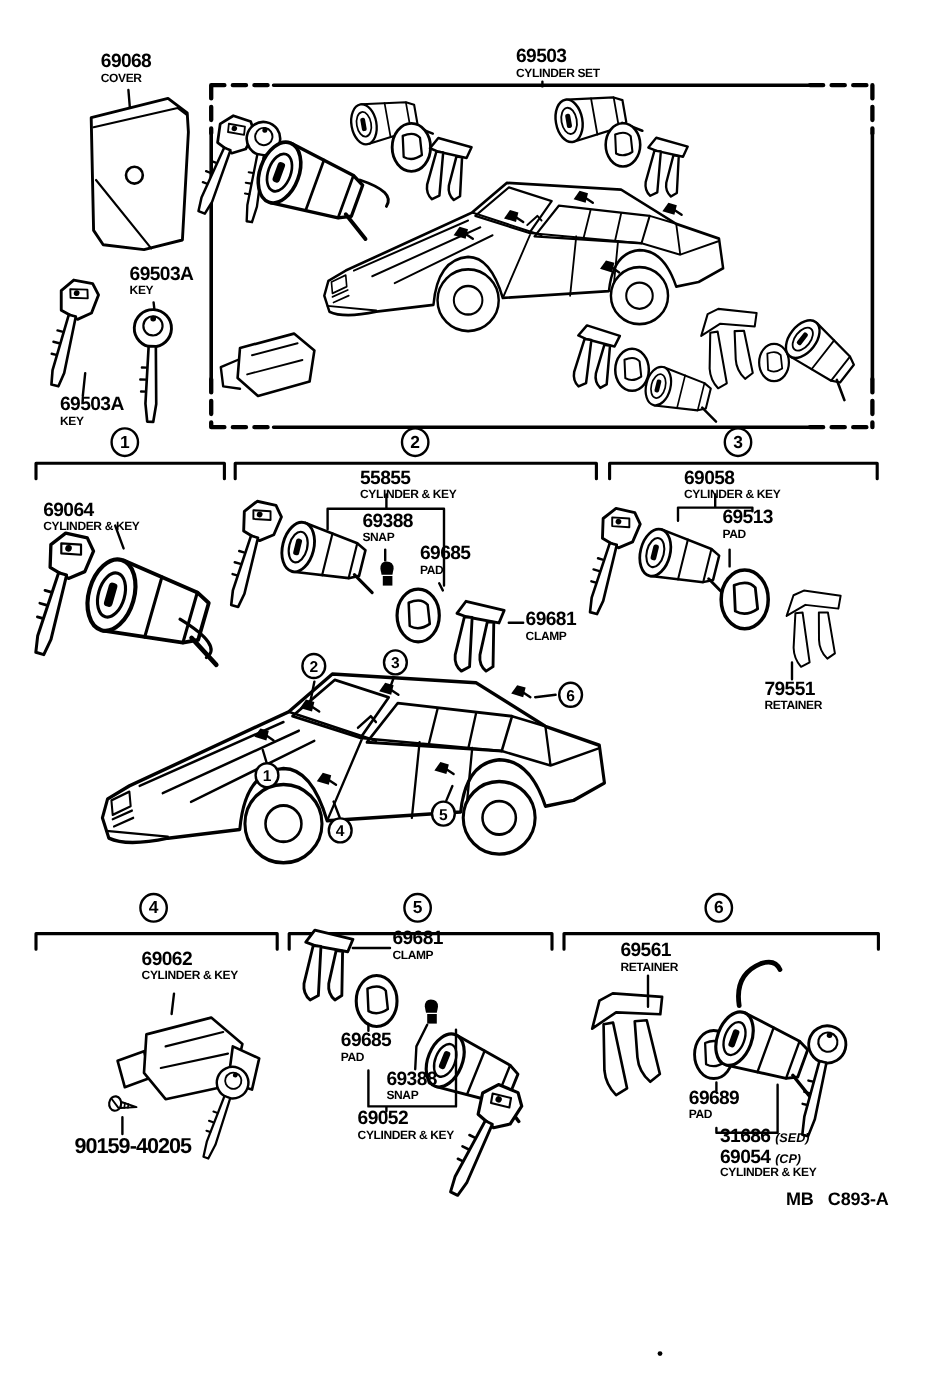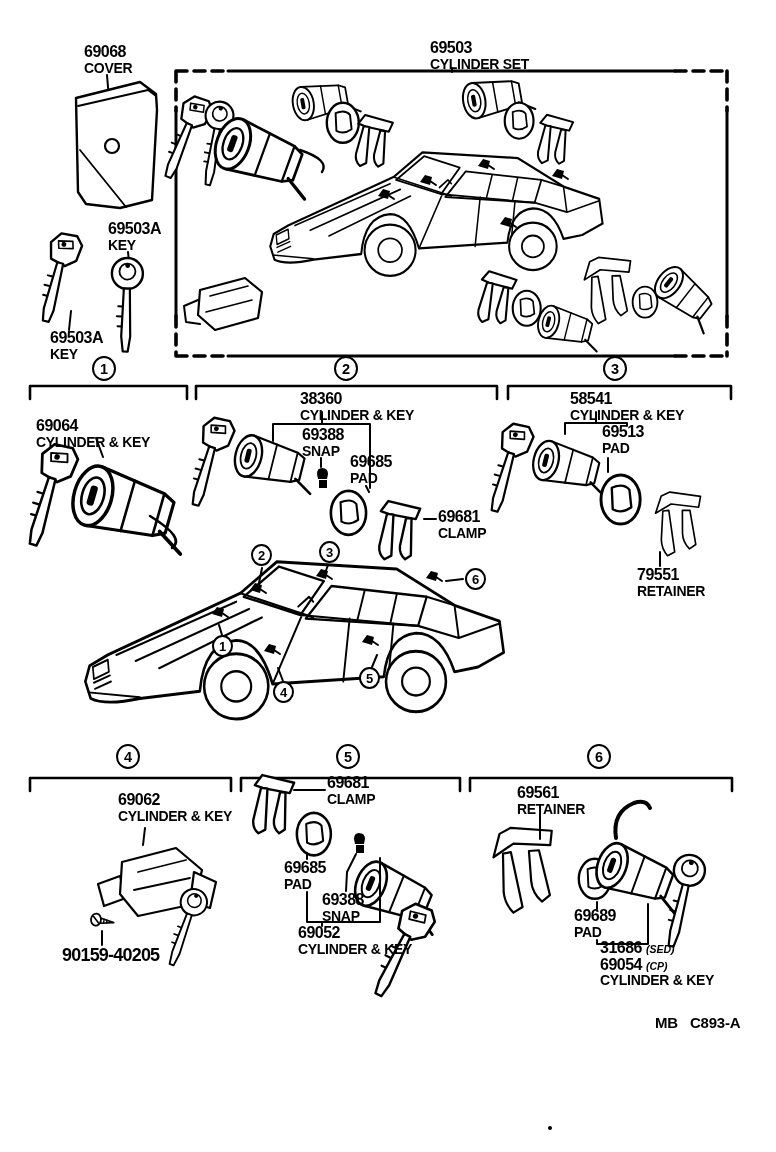--- a/index.html
+++ b/index.html
@@ -4,25 +4,25 @@
 <style>
   * { margin:0; padding:0; box-sizing:border-box; }
   html,body { background:#fff; }
   #canvas {
     position:relative; width:776px; height:1152px; background:#ffffff;
     font-family:"Liberation Sans", sans-serif; color:#000; overflow:hidden;
   }
   svg.art { position:absolute; left:0; top:0; }
   .lbl { position:absolute; font-weight:700; line-height:1.04; white-space:nowrap; }
   .lbl .num { font-size:16px; letter-spacing:-0.5px; }
-  .lbl .nm  { font-size:14px; letter-spacing:-0.3px; }
+  .lbl .nm  { font-size:10px; letter-spacing:-0.3px; }
   .lbl .numline { font-size:16px; letter-spacing:-0.5px; }
   .lbl .tag { font-size:10.5px; letter-spacing:0;font-style:italic; }
   .lbl.small .num { font-size:18px; letter-spacing:-0.8px; }
-  .code { position:absolute; font-weight:700; font-size:15px; letter-spacing:-0.2px; word-spacing:8px;margin-top:23px; }
+  .code { position:absolute; font-weight:700; font-size:15px; letter-spacing:-0.2px; word-spacing:8px; }
   .co {
     position:absolute; width:24px; height:25px; border:2.6px solid #000; border-radius:50%;
     background:#fff; display:flex; align-items:center; justify-content:center;
     font-weight:700; font-size:14.5px;
   }
   .co.sm { width:21px; height:22px; border-width:2.4px; font-size:13px; }
 </style>
 </head>
 <body>
 
@@ -257,38 +257,38 @@
     <div class="num">69503A</div>
     <div class="nm">KEY</div>
   </div>
 
   <div class="lbl" style="left:36px;top:418px">
     <div class="num">69064</div>
     <div class="nm">CYLINDER &amp; KEY</div>
   </div>
 
   <div class="lbl" style="left:300px;top:391px">
-    <div class="num">38360</div>
+    <div class="num">55855</div>
     <div class="nm">CYLINDER &amp; KEY</div>
   </div>
   <div class="lbl" style="left:302px;top:427px">
     <div class="num">69388</div>
     <div class="nm">SNAP</div>
   </div>
   <div class="lbl" style="left:350px;top:454px">
     <div class="num">69685</div>
     <div class="nm">PAD</div>
   </div>
   <div class="lbl" style="left:438px;top:509px">
     <div class="num">69681</div>
     <div class="nm">CLAMP</div>
   </div>
 
   <div class="lbl" style="left:570px;top:391px">
-    <div class="num">58541</div>
+    <div class="num">69058</div>
     <div class="nm">CYLINDER &amp; KEY</div>
   </div>
   <div class="lbl" style="left:602px;top:424px">
     <div class="num">69513</div>
     <div class="nm">PAD</div>
   </div>
   <div class="lbl" style="left:637px;top:567px">
     <div class="num">79551</div>
     <div class="nm">RETAINER</div>
   </div>

